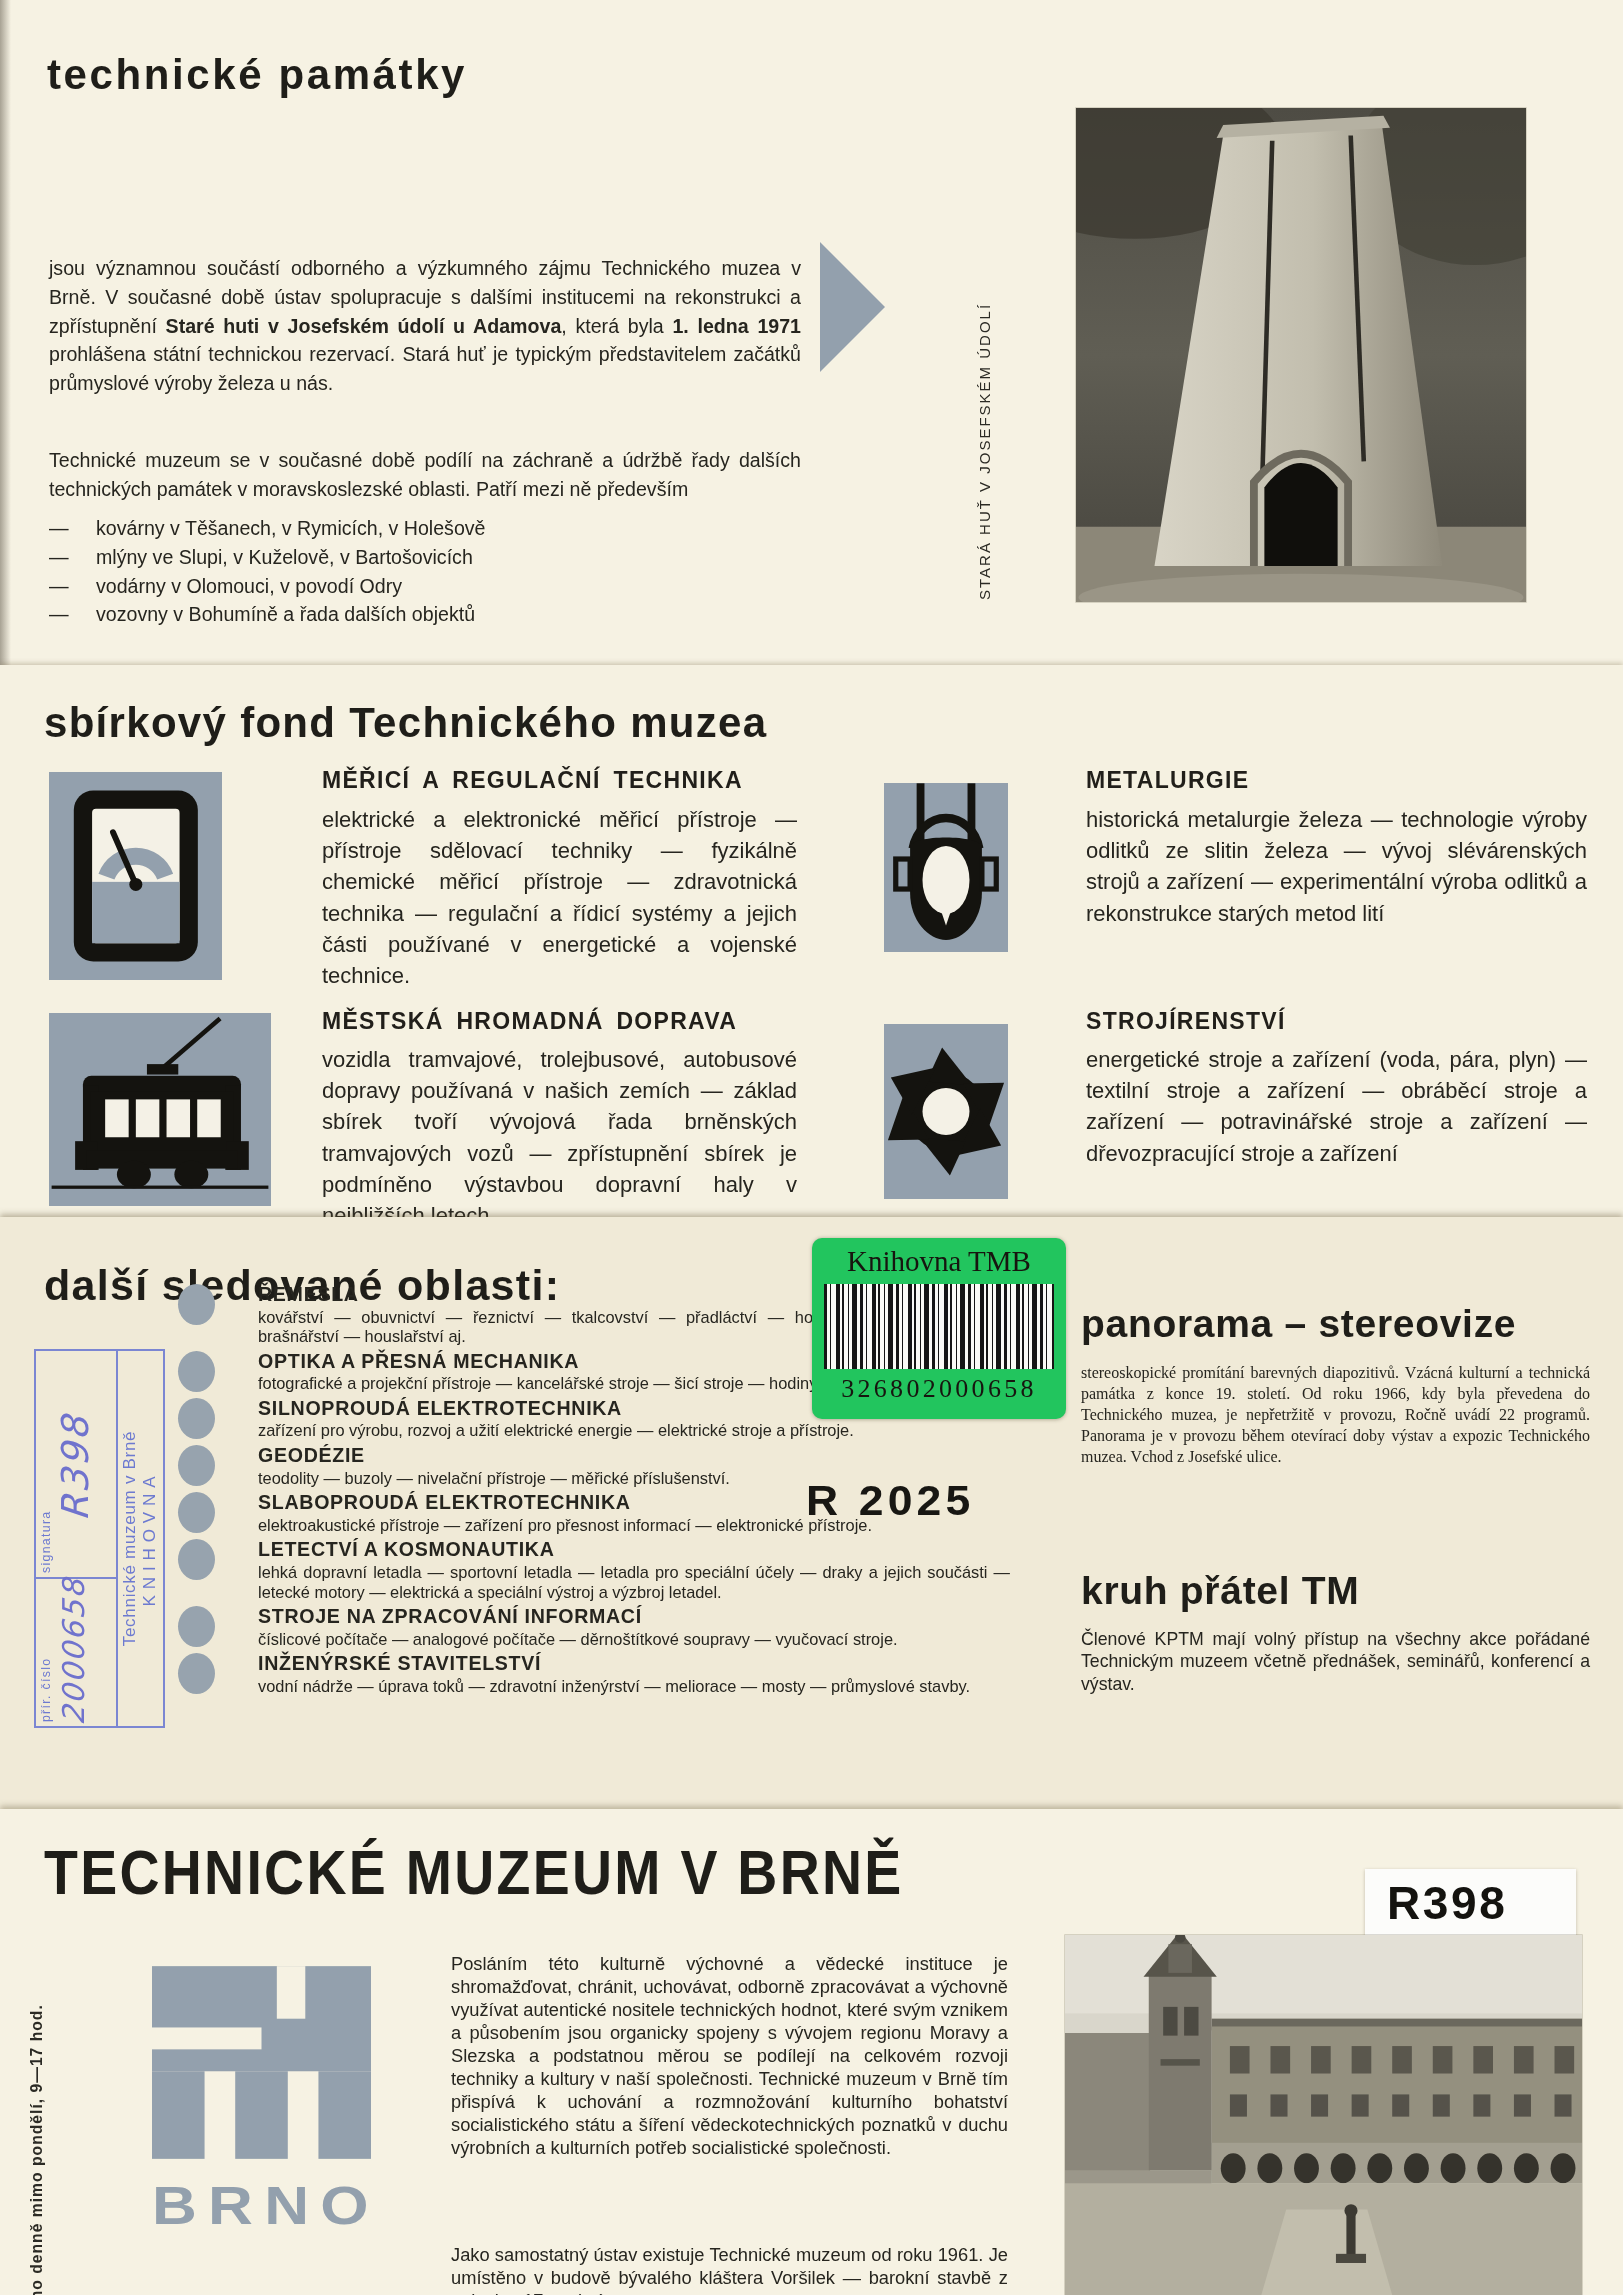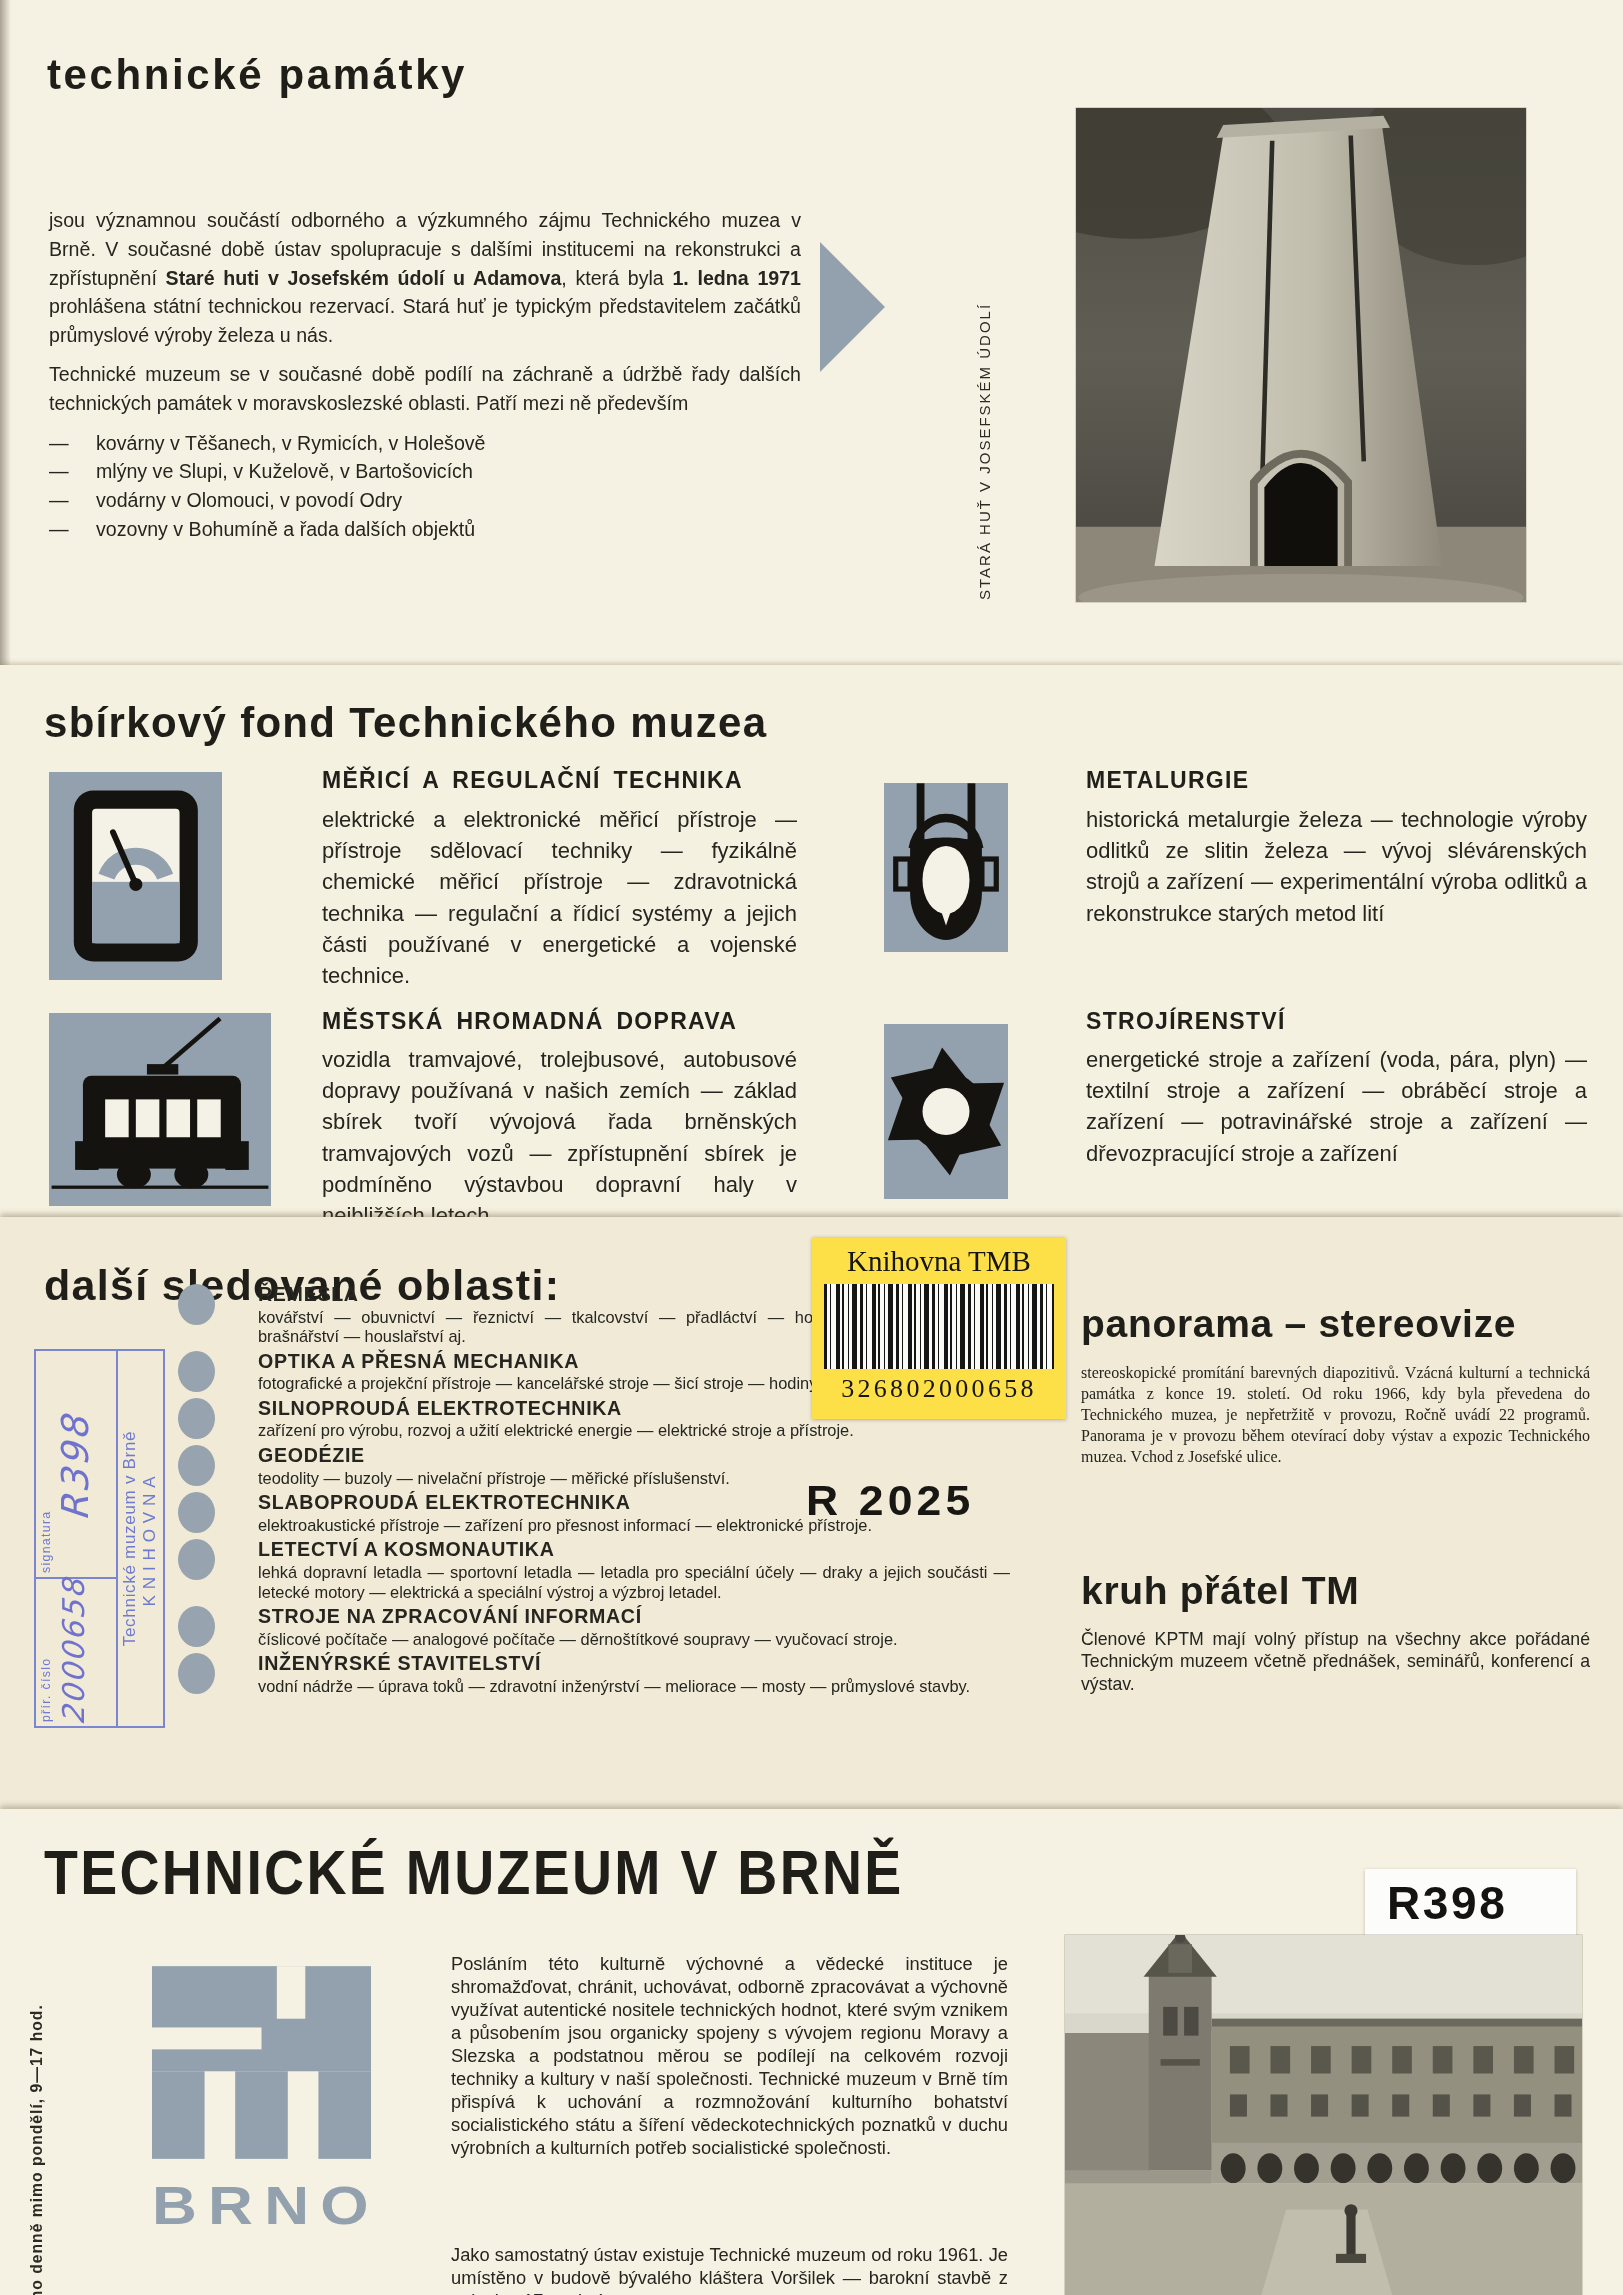--- a/index.html
+++ b/index.html
@@ -16,21 +16,21 @@
   .card4 { top:1809px; height:487px; background:#f6f2e3; box-shadow:0 -3.3px 5.9px rgba(95,80,45,.35); }
   .edge-shadow { position:absolute; left:0; top:0; width:10.5px; height:665px;
     background:linear-gradient(90deg, rgba(50,42,28,.4), rgba(50,42,28,0)); }
 
   .abs { position:absolute; }
   h1,h2,h3 { font-weight:700; color:#1f1e19; }
 
   
   .t1 { left:47px; top:51px; font-size:42px; letter-spacing:2.6px; }
   .p1wrap { left:49px; top:206px; width:752px; font-size:19.6px; line-height:1.47; text-align:justify; }
-  .p1wrap p { margin-bottom:10.5px; }
+  .p1wrap p { margin-bottom:10.5px;margin-top:48px; }
   .bul { display:flex; line-height:1.47; }
   .bul .dash { width:47px; flex:0 0 47px; }
   .arrow { left:820px; top:242px; width:65px; height:130px; background:#93a0ad;
            clip-path:polygon(0 0, 100% 50%, 0 100%); }
   .vcap { left:976px; top:278px; height:322px; width:29px;
           writing-mode:vertical-rl; transform:rotate(180deg);
           font-size:15px; letter-spacing:2px; font-weight:400; color:#2b2a24; white-space:nowrap; }
   .photo1 { left:1076px; top:108px; width:450px; height:494px; box-shadow:0 0 0 0.7px rgba(60,50,30,.25); }
 
   
@@ -40,22 +40,22 @@
   .cat-t { font-size:22px; line-height:1.42; text-align:justify; }
 
   
   .t3 { left:44px; top:1261px; font-size:43px; letter-spacing:1.3px; }
   .areas { left:258px; top:1283px; width:752px; }
   .area { position:relative; margin-bottom:3.9px; }
   .area-dot { position:absolute; left:-80px; top:0px; width:37px; height:41px;
               background:#97a3ae; border-radius:50%; }
   .area-h { font-size:19.6px; font-weight:700; letter-spacing:0.7px; line-height:1.1; margin-bottom:2px; }
   .area-t { font-size:16.4px; line-height:1.2; text-align:justify; }
-  .bclabel { left:812px; top:1238px; width:254px; height:181px; background:#fde047;
-             border-radius:1px; box-shadow:0 0.7px 3.9px rgba(70,60,35,.35); text-align:center; }
+  .bclabel { left:812px; top:1238px; width:254px; height:181px; background:#22c55e;
+             border-radius:10px; box-shadow:0 0.7px 3.9px rgba(70,60,35,.35); text-align:center; }
   .bclabel .bctitle { font-family:"Liberation Serif", serif; font-size:29px; margin-top:6.5px; color:#17150f; }
   .bars { margin:6.5px 11.8px 5.2px 11.8px; height:85px;
     background:repeating-linear-gradient(90deg,
       #151515 0 3.3px,  #fafaf6 3.3px 5.9px,
       #151515 5.9px 7.2px, #fafaf6 7.2px 11.8px,
       #151515 11.8px 16.4px, #fafaf6 16.4px 18.3px,
       #151515 18.3px 19.6px, #fafaf6 19.6px 23.6px,
       #151515 23.6px 25.5px, #fafaf6 25.5px 28px,
       #151515 28px 33px, #fafaf6 33px 36px); }
   .bcnum { font-family:"Liberation Serif", serif; font-size:26px; letter-spacing:3.3px; color:#17150f; }

